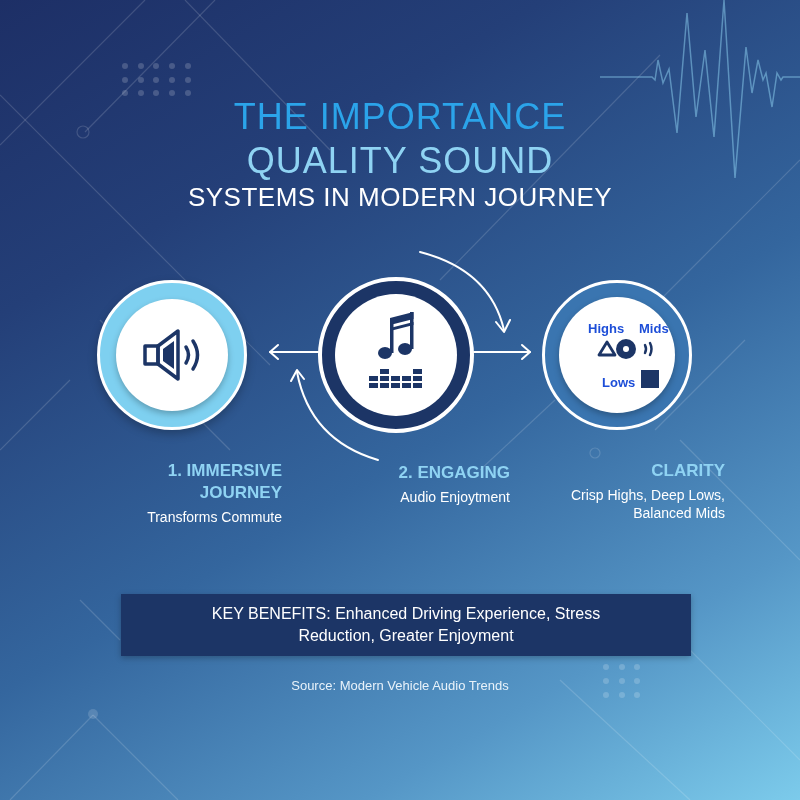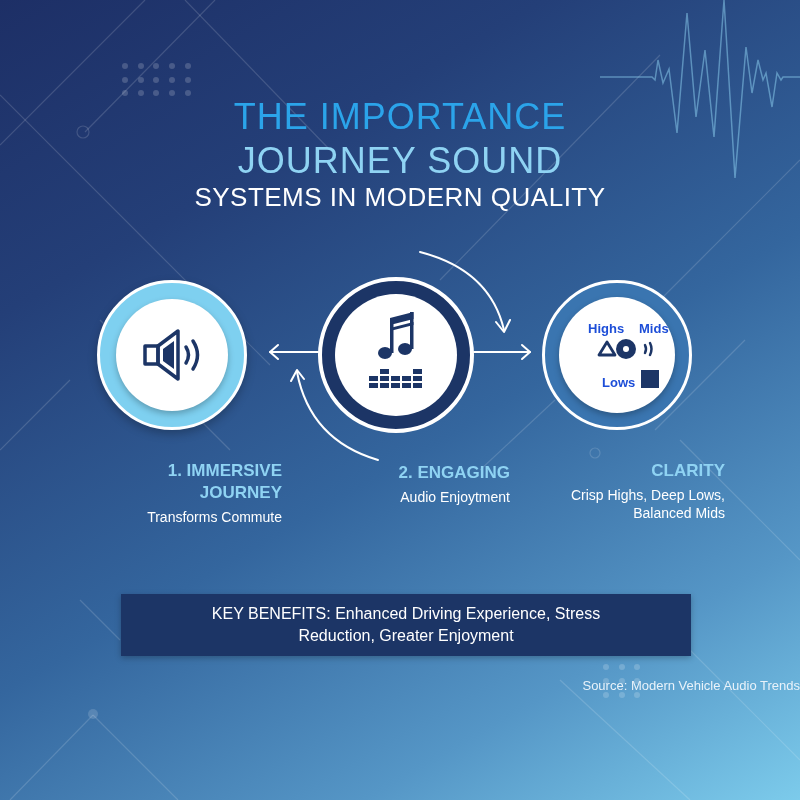--- a/index.html
+++ b/index.html
@@ -19,21 +19,21 @@
   .c3{left:542px;top:280px;width:150px;height:150px;background:#3a75b0;border:3px solid #ffffff;}
   .c3 .inner{position:absolute;left:14px;top:14px;width:116px;height:116px;border-radius:50%;background:#ffffff;box-shadow:0 3px 6px rgba(0,0,0,0.25);}
   .ico{position:absolute;left:0;top:0;width:100%;height:100%;}
   .freq{position:absolute;font-weight:bold;color:#1d4ed8;font-size:13px;}
   .label{position:absolute;text-align:right;width:220px;}
   .label .head{font-weight:bold;color:#8fd3f3;font-size:17px;line-height:22px;}
   .label .sub{color:#ffffff;font-size:14px;line-height:18px;margin-top:4px;}
   .benefits{position:absolute;left:121px;top:594px;width:570px;height:62px;background:#1c3566;
     box-shadow:0 2px 6px rgba(0,0,0,0.25);display:flex;align-items:center;justify-content:center;text-align:center;
     color:#ffffff;font-size:16px;line-height:22px;padding:16px 60px;box-sizing:border-box;}
-  .source{position:absolute;left:0;width:800px;top:678px;text-align:right;color:#e8f2fa;font-size:13px;}
+  .source{position:absolute;left:0;width:800px;top:678px;text-align:center;color:#e8f2fa;font-size:13px;}
 </style>
 </head>
 <body>
 
 <div class="canvas">
 
   <svg class="bg-svg" viewBox="0 0 800 800">
     <g stroke="#ffffff" stroke-opacity="0.15" stroke-width="1.2" fill="none">
       <line x1="0" y1="145" x2="145" y2="0"></line>
       <line x1="85" y1="132" x2="215" y2="0"></line>
@@ -89,22 +89,22 @@
       <line x1="474" y1="352" x2="530" y2="352"></line>
       <polyline points="522,345 530,352 522,359"></polyline>
       <path d="M420,252 Q490,270 504,330"></path>
       <polyline points="496,322 504,332 510,320"></polyline>
       <path d="M378,460 Q310,440 297,372"></path>
       <polyline points="291,381 297,370 304,379"></polyline>
     </g>
   </svg>
 
   <div class="title t1">THE IMPORTANCE</div>
-  <div class="title t2">JOURNEY SOUND</div>
-  <div class="t3">SYSTEMS IN MODERN QUALITY</div>
+  <div class="title t2">QUALITY SOUND</div>
+  <div class="t3">SYSTEMS IN MODERN JOURNEY</div>
 
   <div class="circle c1">
     <div class="inner">
       <svg class="ico" viewBox="0 0 112 112">
         <g fill="none" stroke="#1c3566" stroke-width="3.5" stroke-linejoin="round" stroke-linecap="round">
           <rect x="29" y="47" width="13" height="18"></rect>
           <path d="M42,47 L62,32 L62,80 L42,65 Z"></path>
           <path d="M70,48 Q75,56 70,64"></path>
           <path d="M77,42 Q86,56 77,70"></path>
         </g>

